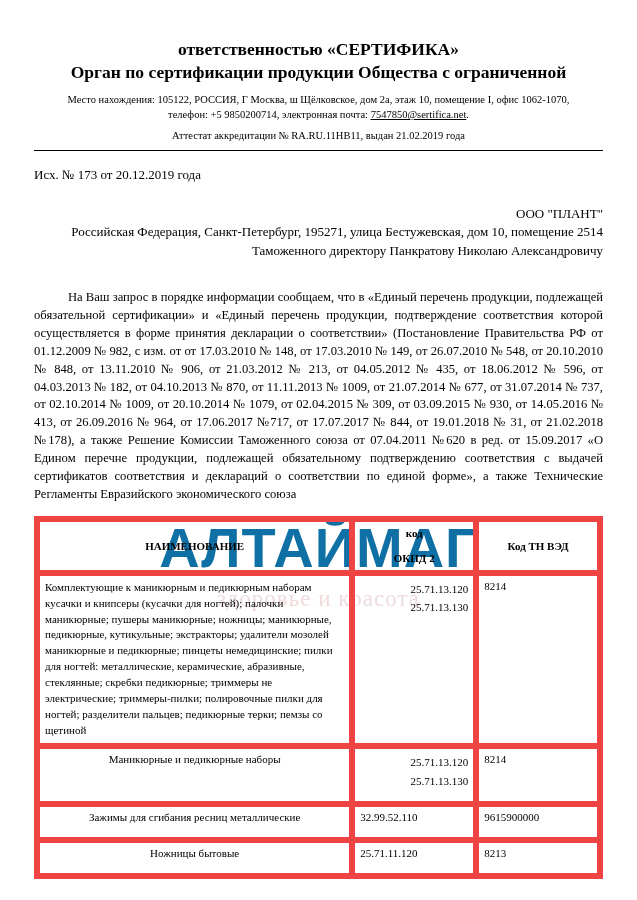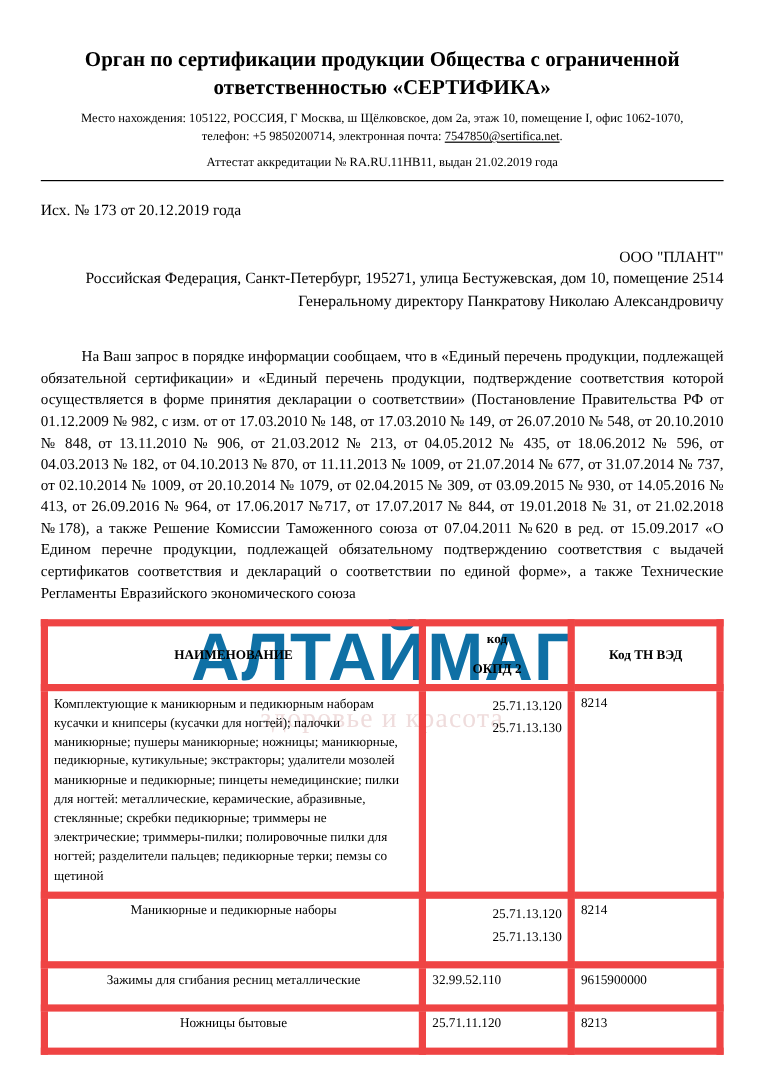--- a/index.html
+++ b/index.html
@@ -159,41 +159,41 @@
 <div class="page">
 
   <div class="watermark">
     <div class="wm-main">АЛТАЙМАГ</div>
     <div class="wm-sub">здоровье и красота</div>
   </div>
 
   <div class="content">
 
     <div class="org-title">
+      <div>ответственностью «СЕРТИФИКА»</div>
       <div>Орган по сертификации продукции Общества с ограниченной</div>
-      <div>ответственностью «СЕРТИФИКА»</div>
     </div>
 
     <div class="org-meta">
       <div>Место нахождения: 105122, РОССИЯ, Г Москва, ш Щёлковское, дом 2а, этаж 10, помещение I, офис 1062-1070,</div>
       <div>
         <span>телефон: +5 9850200714, электронная почта: </span><span class="u">7547850@sertifica.net</span><span>.</span>
       </div>
     </div>
 
     <div class="org-attest">Аттестат аккредитации № RA.RU.11НВ11, выдан 21.02.2019 года</div>
 
     <hr class="hr">
 
     <div class="outnum">Исх. № 173 от 20.12.2019 года</div>
 
     <div class="addr-block">
       <div class="line1">ООО "ПЛАНТ"</div>
       <div>Российская Федерация, Санкт-Петербург, 195271, улица Бестужевская, дом 10, помещение 2514</div>
-      <div>Генеральному директору Панкратову Николаю Александровичу</div>
+      <div>Таможенного директору Панкратову Николаю Александровичу</div>
     </div>
 
 
     <div class="body-par">На Ваш запрос в порядке информации сообщаем, что в «Единый перечень продукции, подлежащей обязательной сертификации» и «Единый перечень продукции, подтверждение соответствия которой осуществляется в форме принятия декларации о соответствии» (Постановление Правительства РФ от 01.12.2009 № 982, с изм. от от 17.03.2010 № 148, от 17.03.2010 № 149, от 26.07.2010 № 548, от 20.10.2010 № 848, от 13.11.2010 № 906, от 21.03.2012 № 213, от 04.05.2012 № 435, от 18.06.2012 № 596, от 04.03.2013 № 182, от 04.10.2013 № 870, от 11.11.2013 № 1009, от 21.07.2014 № 677, от 31.07.2014 № 737, от 02.10.2014 № 1009, от 20.10.2014 № 1079, от 02.04.2015 № 309, от 03.09.2015 № 930, от 14.05.2016 № 413, от 26.09.2016 № 964, от 17.06.2017 №717, от 17.07.2017 № 844, от 19.01.2018 № 31, от 21.02.2018 №178), а также Решение Комиссии Таможенного союза от 07.04.2011 №620 в ред. от 15.09.2017 «О Едином перечне продукции, подлежащей обязательному подтверждению соответствия с выдачей сертификатов соответствия и деклараций о соответствии по единой форме», а также Технические Регламенты Евразийского экономического союза</div>
 
 
     <table class="prod">
       <thead>
         <tr>
           <th class="h-name">НАИМЕНОВАНИЕ</th>

